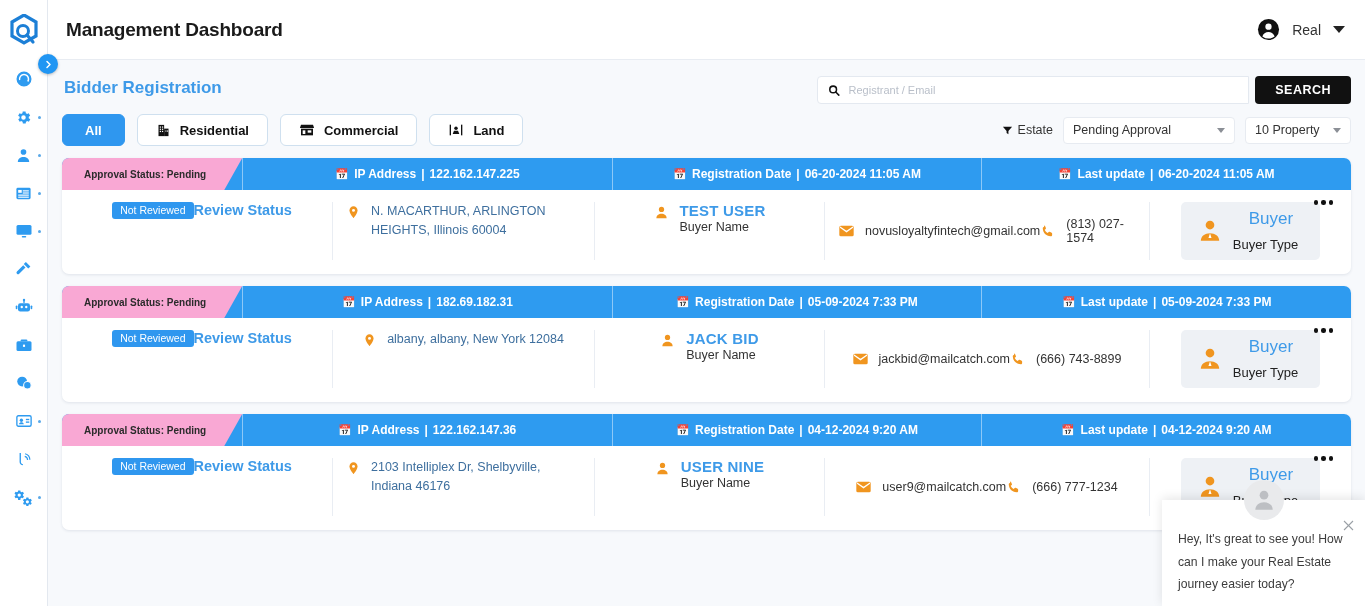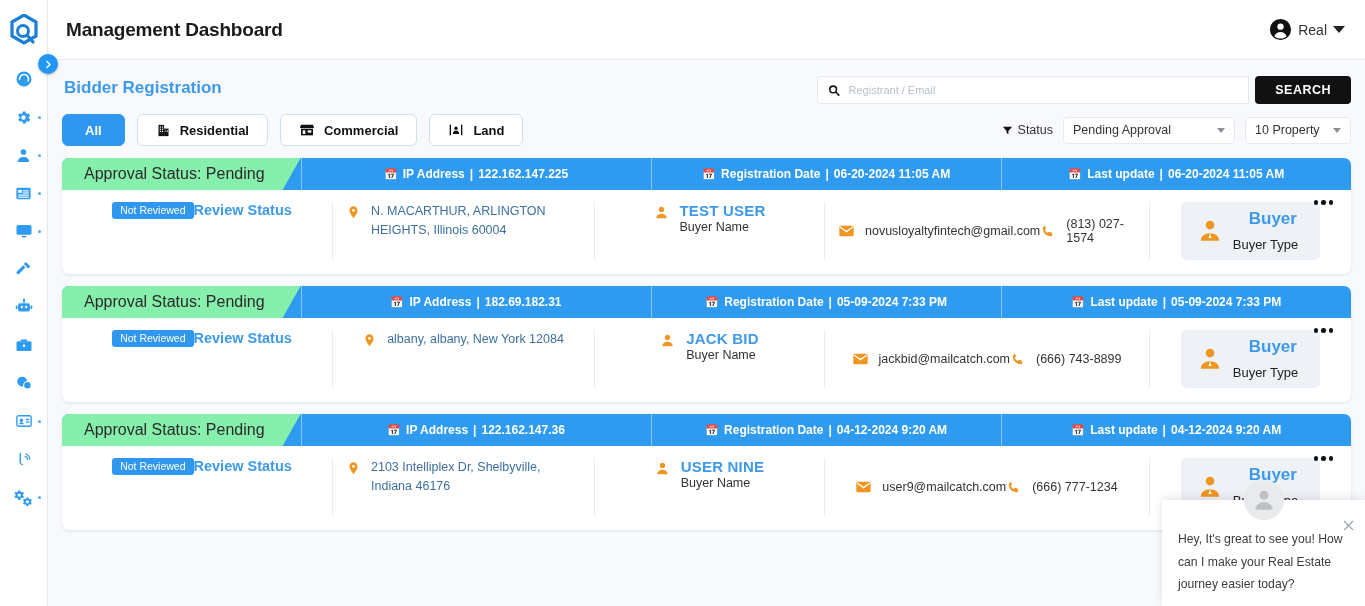--- a/index.html
+++ b/index.html
@@ -51,21 +51,21 @@
   .main { flex: 1; display: flex; flex-direction: column; min-width: 0; position: relative; }
 
   .topbar {
     height: 60px; background: #ffffff;
     border-bottom: 1px solid #e8ecf2;
     display: flex; align-items: center; justify-content: space-between;
     padding: 0 20px 0 18px;
     flex: 0 0 60px;
   }
   .topbar-title { font-size: 19px; font-weight: bold; color: #1a1a1a; letter-spacing: -0.2px; }
-  .user-box { display: flex; align-items: center; gap: 6px; cursor: pointer; }
+  .user-box { display: flex; align-items: center; gap: 12px; cursor: pointer; }
   .user-name { font-size: 14px; color: #333; }
   .caret { width:0;height:0;border-left:6px solid transparent;border-right:6px solid transparent;border-top:7px solid #222; }
 
   .content {
     flex: 1; background: #f7f9fc;
     padding: 14px 14px 0 14px;
     overflow: hidden;
     position: relative;
   }
 
@@ -124,22 +124,22 @@
     background: #fff; border-radius: 7px; margin-bottom: 12px;
     box-shadow: 0 1px 3px rgba(20,40,80,.10);
     overflow: visible;
   }
   .card-header {
     height: 32px; border-radius: 7px 7px 0 0;
     display: flex; align-items: stretch; position: relative;
     background: #2e9bf0; overflow: hidden;
   }
   .hdr-status {
-    background: #86efac; color: #2b2b2b;
-    font-size: 16px; font-weight: normal;
+    background: #f9a8d4; color: #2b2b2b;
+    font-size: 10px; font-weight: bold;
     display: flex; align-items: center;
     padding: 0 26px 0 22px;
     position: relative; flex: 0 0 auto;
     clip-path: polygon(0 0, 100% 0, calc(100% - 18px) 100%, 0 100%);
     padding-right: 36px;
   }
   .hdr-cell {
     flex: 1; display: flex; align-items: center; justify-content: center;
     color: #fff; font-size: 12px; font-weight: bold; gap: 5px;
     border-left: 1px solid rgba(255,255,255,.45);
@@ -179,21 +179,21 @@
   .col-type {
     flex: 0 0 188px; display: flex; align-items: center; justify-content: center;
     padding: 0; padding-left: 14px;
   }
   .type-pill {
     background: #eef1f5; border-radius: 5px;
     display: flex; align-items: center; gap: 10px;
     padding: 8px 22px 8px 16px;
   }
   .type-texts { display: flex; flex-direction: column; }
-  .type-title { font-size: 17px; font-weight: bold; color: #3e9ae8; line-height: 1.1; padding-left: 16px; }
+  .type-title { font-size: 17px; font-weight: normal; color: #3e9ae8; line-height: 1.1; padding-left: 16px; }
   .type-sub { font-size: 13px; color: #222; margin-top: 8px; }
 
   .card-menu {
     position: absolute; right: 14px; top: 6px;
     display: flex; gap: 3px; cursor: pointer; padding: 4px;
   }
   .card-menu i { width: 4.5px; height: 4.5px; border-radius: 50%; background: #111; display:block; }
 
   
   .chat-widget {
@@ -398,21 +398,21 @@
             </svg>
             <span>Land</span>
           </div>
         </div>
 
         <div class="filters">
           <div class="filter-label">
             <svg width="11" height="11" viewBox="0 0 24 24" fill="#111">
               <path d="M2 4h20l-8 9v7l-4-2.4V13z"></path>
             </svg>
-            <span>Status</span>
+            <span>Estate</span>
           </div>
           <div class="select wide">
             <span>Pending Approval</span>
             <span class="sel-caret"></span>
           </div>
           <div class="select narrow">
             <span>10 Property</span>
             <span class="sel-caret"></span>
           </div>
         </div>

